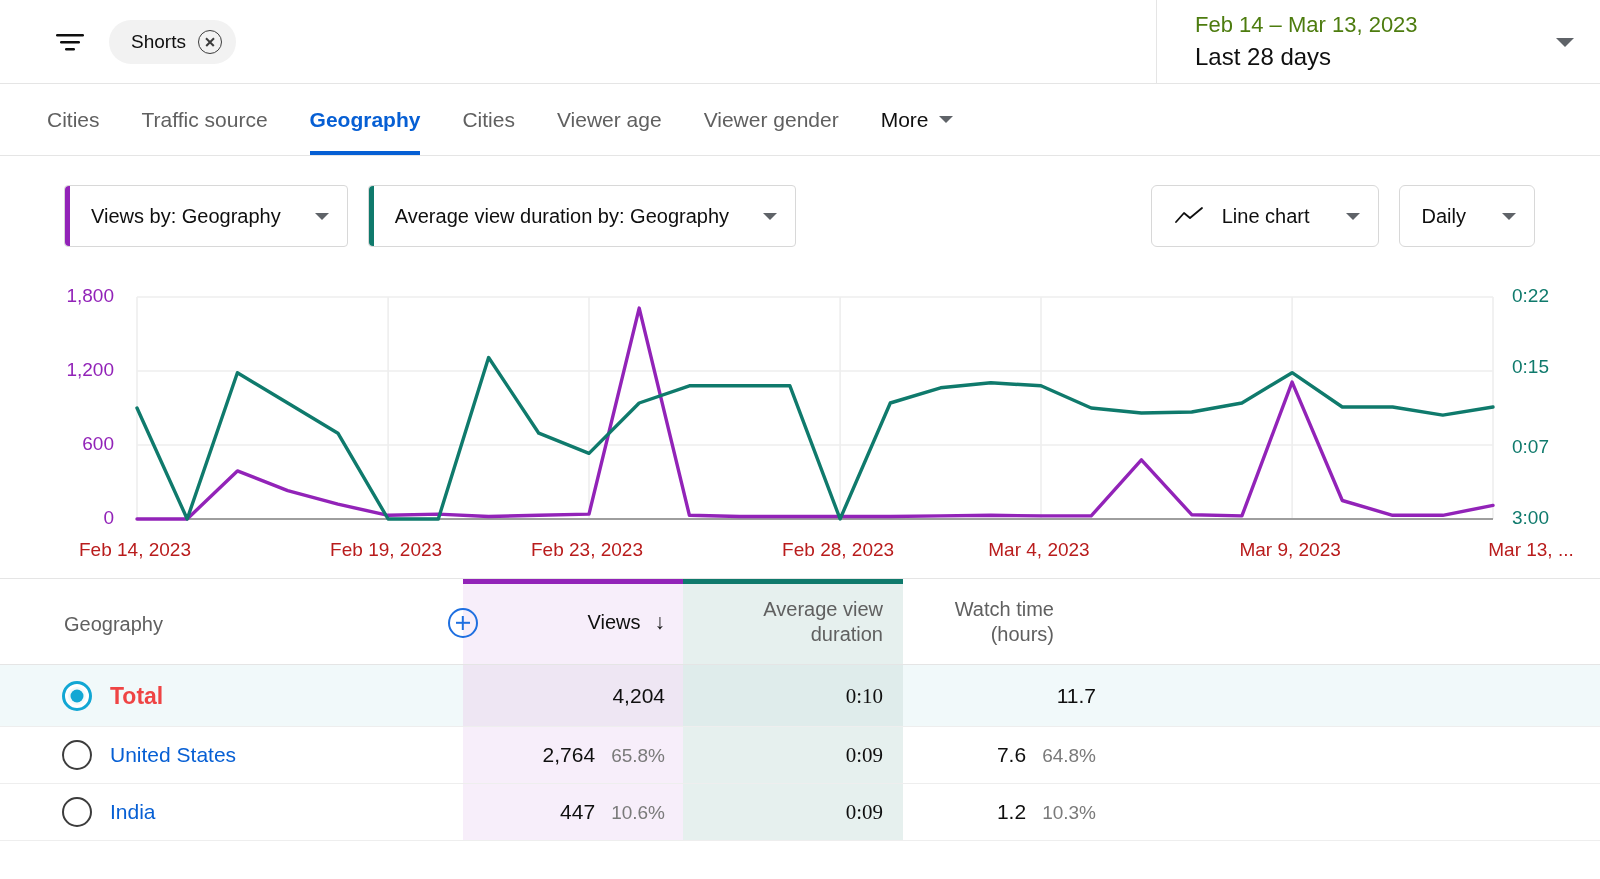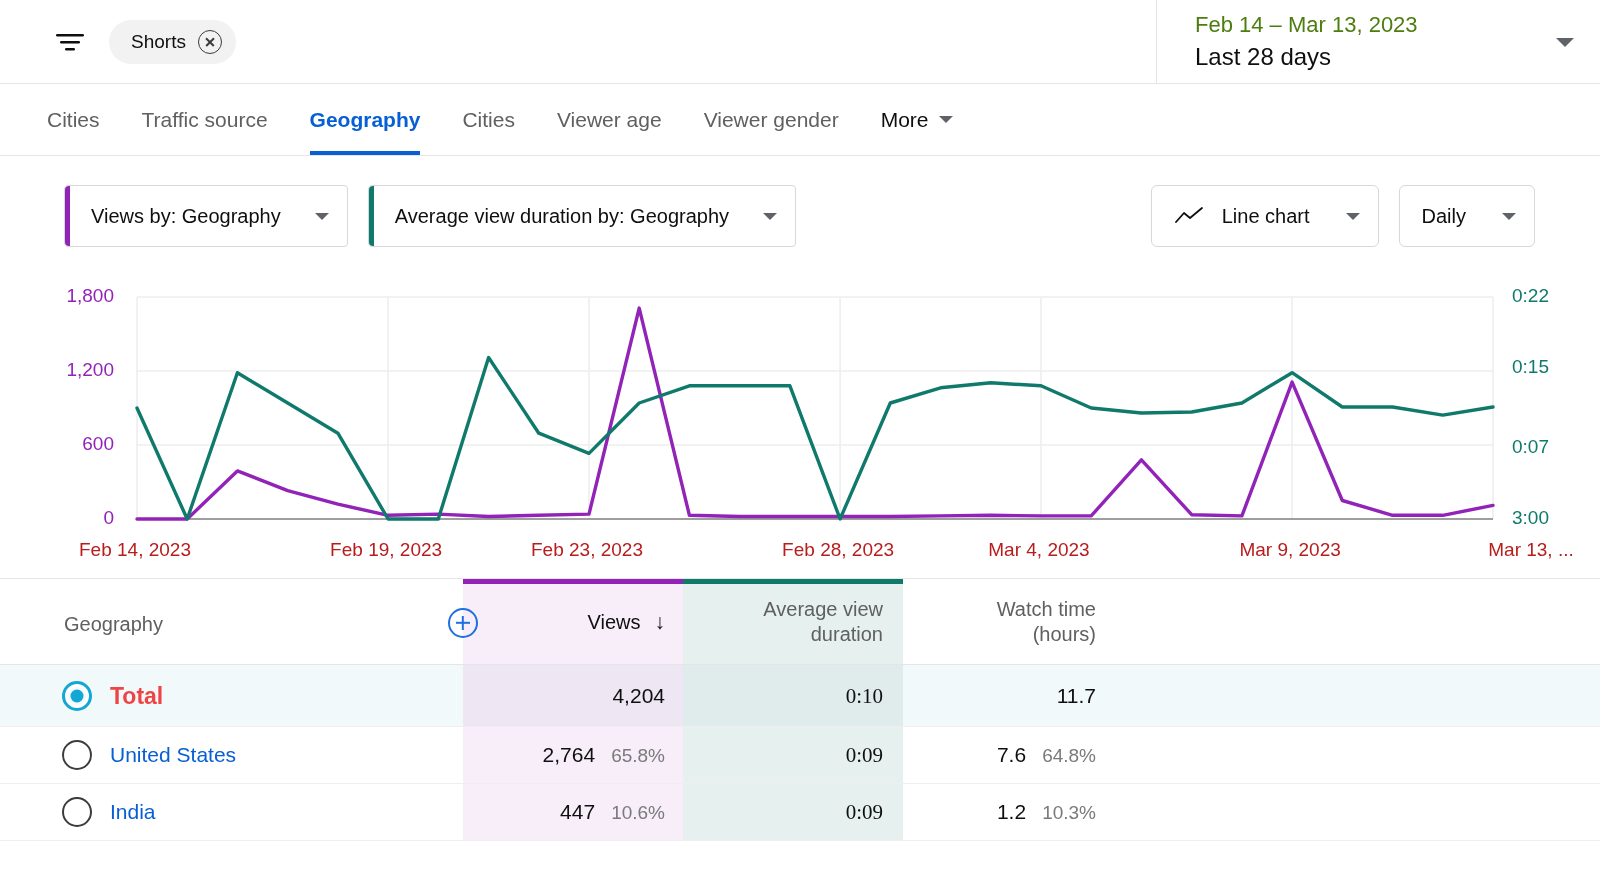--- a/index.html
+++ b/index.html
@@ -218,21 +218,21 @@
   .th-views {
     left: 463px; width: 220px;
     top: 30px;
     text-align: right;
     padding-right: 18px;
     color: #0f0f0f;
     display: flex; justify-content: flex-end; align-items: center; gap: 14px;
   }
   .sort-arrow { font-size: 21px; color: #0f0f0f; }
   .th-avd { left: 683px; width: 220px; top: 18px; text-align: right; padding-right: 20px; }
-  .th-wt  { left: 903px; width: 215px; top: 18px; text-align: right; padding-right: 22px; }
+  .th-wt  { left: 861px; width: 215px; top: 18px; text-align: right; padding-right: 22px; }
   .th-geo { left: 64px; top: 33px; }
   .addbtn {
     position: absolute;
     left: 448px; top: 29px;
     width: 30px; height: 30px;
     border-radius: 50%;
     border: 2px solid #1e6fe0;
     cursor: pointer;
   }
   .addbtn:before, .addbtn:after {

